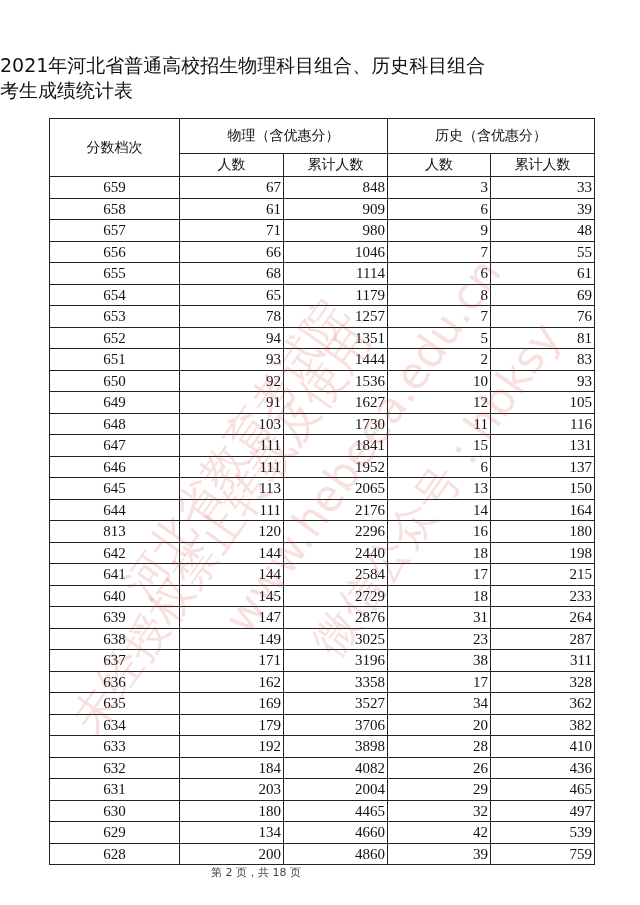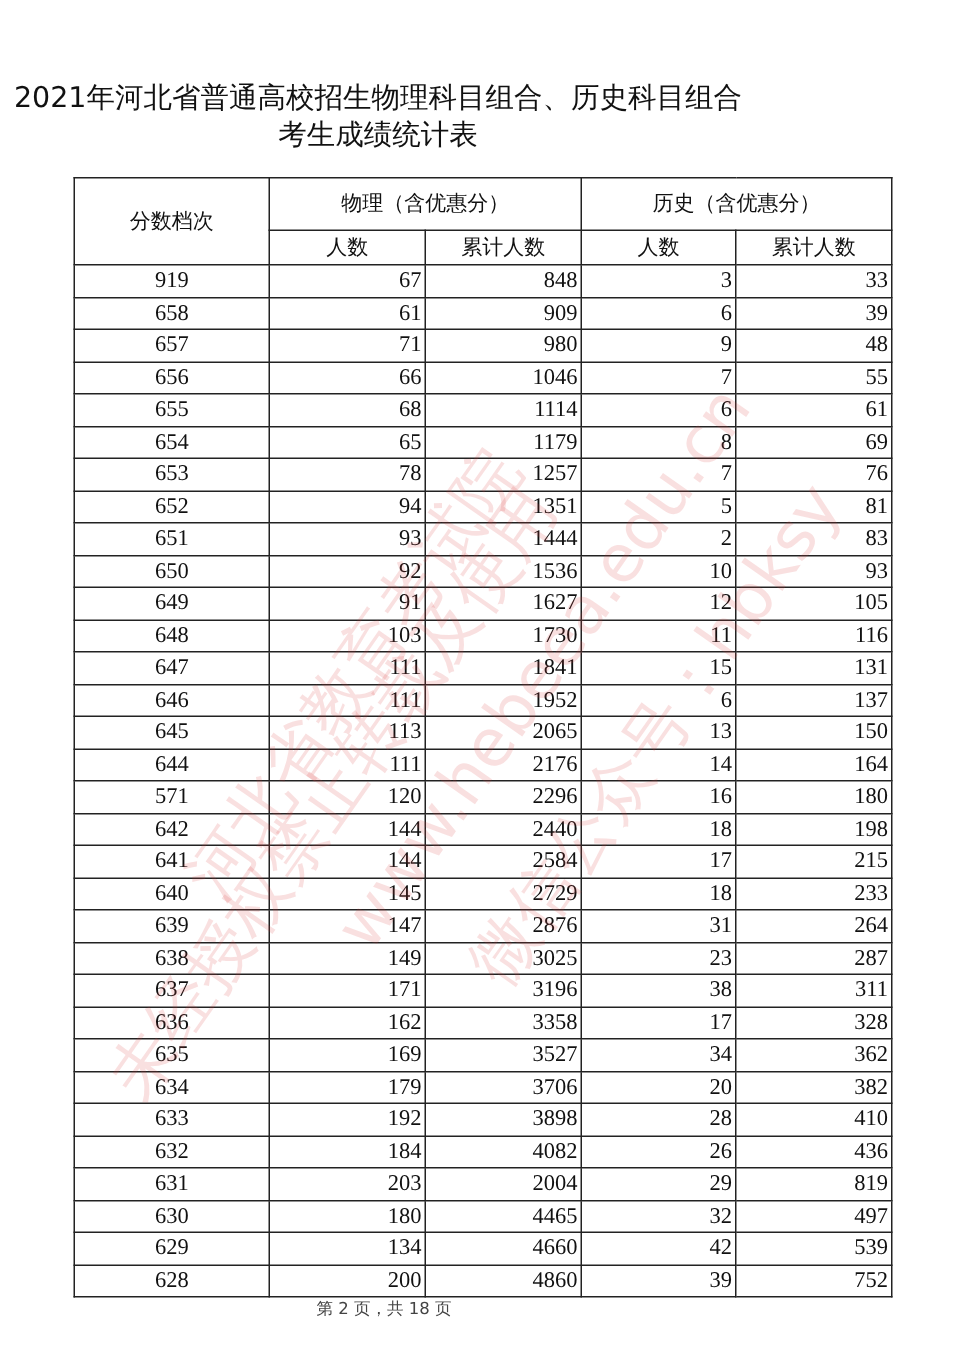--- a/index.html
+++ b/index.html
@@ -1,17 +1,17 @@
 <!DOCTYPE html>
 <html><head>
 <meta charset="utf-8">
 <style>
   html, body { margin:0; padding:0; background:#fff; }
   body { width:640px; height:905px; position:relative; overflow:hidden; font-family:"DejaVu Serif","Liberation Serif",serif; color:#111; }
-  .title { position:absolute; left:0; width:504px; text-align:center; font-size:19px; line-height:24px; font-family:"DejaVu Sans","Liberation Sans",sans-serif; }
+  .title { position:absolute; left:0; width:504px; text-align:left; font-size:19px; line-height:24px; font-family:"DejaVu Sans","Liberation Sans",sans-serif; }
   .t1 { top:53px; }
   .t2 { top:78px; }
   table { position:absolute; left:49px; top:118px; width:545px; border-collapse:collapse; table-layout:fixed; }
   td, th { border:1.3px solid #222; padding:0; font-weight:normal; }
   th { font-family:"DejaVu Sans","Liberation Sans",sans-serif; font-size:14px; text-align:center; }
   .h1 th { height:34px; }
   .h2 th { height:22px; }
   td { height:20.5px; font-family:"Liberation Serif","DejaVu Serif",serif; font-size:15px; text-align:right; padding-right:2px; line-height:20px; }
   td.score { text-align:center; padding-right:0; }
   .footer { position:absolute; top:865px; left:0; width:512px; text-align:center; font-size:11px; color:#444; font-family:"DejaVu Sans","Liberation Sans",sans-serif; }
@@ -39,21 +39,21 @@
     </tr>
     <tr class="h2">
       <th>人数</th>
       <th>累计人数</th>
       <th>人数</th>
       <th>累计人数</th>
     </tr>
   </thead>
   <tbody id="tbody">
       <tr>
-        <td class="score">919</td>
+        <td class="score">659</td>
         <td>67</td>
         <td>848</td>
         <td>3</td>
         <td>33</td>
       </tr>
       <tr>
         <td class="score">658</td>
         <td>61</td>
         <td>909</td>
         <td>6</td>
@@ -151,21 +151,21 @@
         <td>150</td>
       </tr>
       <tr>
         <td class="score">644</td>
         <td>111</td>
         <td>2176</td>
         <td>14</td>
         <td>164</td>
       </tr>
       <tr>
-        <td class="score">571</td>
+        <td class="score">813</td>
         <td>120</td>
         <td>2296</td>
         <td>16</td>
         <td>180</td>
       </tr>
       <tr>
         <td class="score">642</td>
         <td>144</td>
         <td>2440</td>
         <td>18</td>
@@ -239,42 +239,42 @@
         <td>184</td>
         <td>4082</td>
         <td>26</td>
         <td>436</td>
       </tr>
       <tr>
         <td class="score">631</td>
         <td>203</td>
         <td>2004</td>
         <td>29</td>
-        <td>819</td>
+        <td>465</td>
       </tr>
       <tr>
         <td class="score">630</td>
         <td>180</td>
         <td>4465</td>
         <td>32</td>
         <td>497</td>
       </tr>
       <tr>
         <td class="score">629</td>
         <td>134</td>
         <td>4660</td>
         <td>42</td>
         <td>539</td>
       </tr>
       <tr>
         <td class="score">628</td>
         <td>200</td>
         <td>4860</td>
         <td>39</td>
-        <td>752</td>
+        <td>759</td>
       </tr>
     </tbody>
 </table>
 
 <div class="footer">第 2 页，共 18 页</div>
 
 <div class="wm" style="left:60px;top:420px;">河北省教育考试院</div>
 <div class="wm" style="left:140px;top:420px;">www.hebeea.edu.cn</div>
 <div class="wm" style="left:240px;top:460px;">微信公众号：hbksy</div>
 <div class="wm" style="left:-20px;top:500px;">未经授权禁止转载及使用</div>

